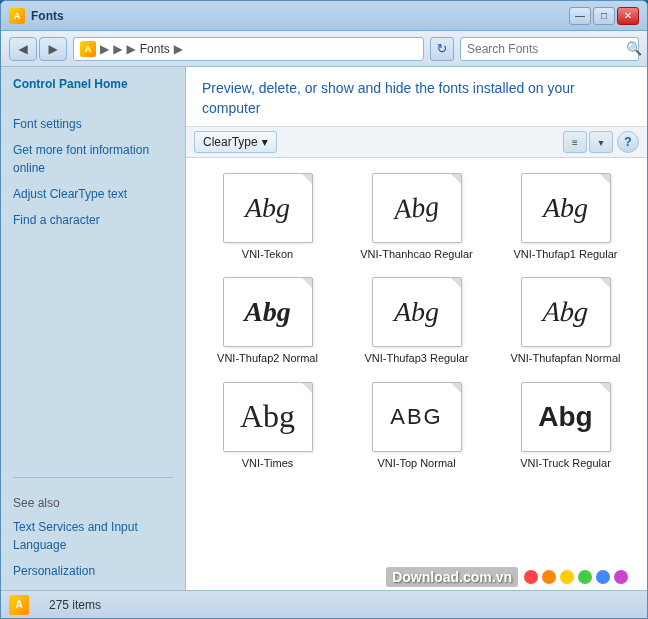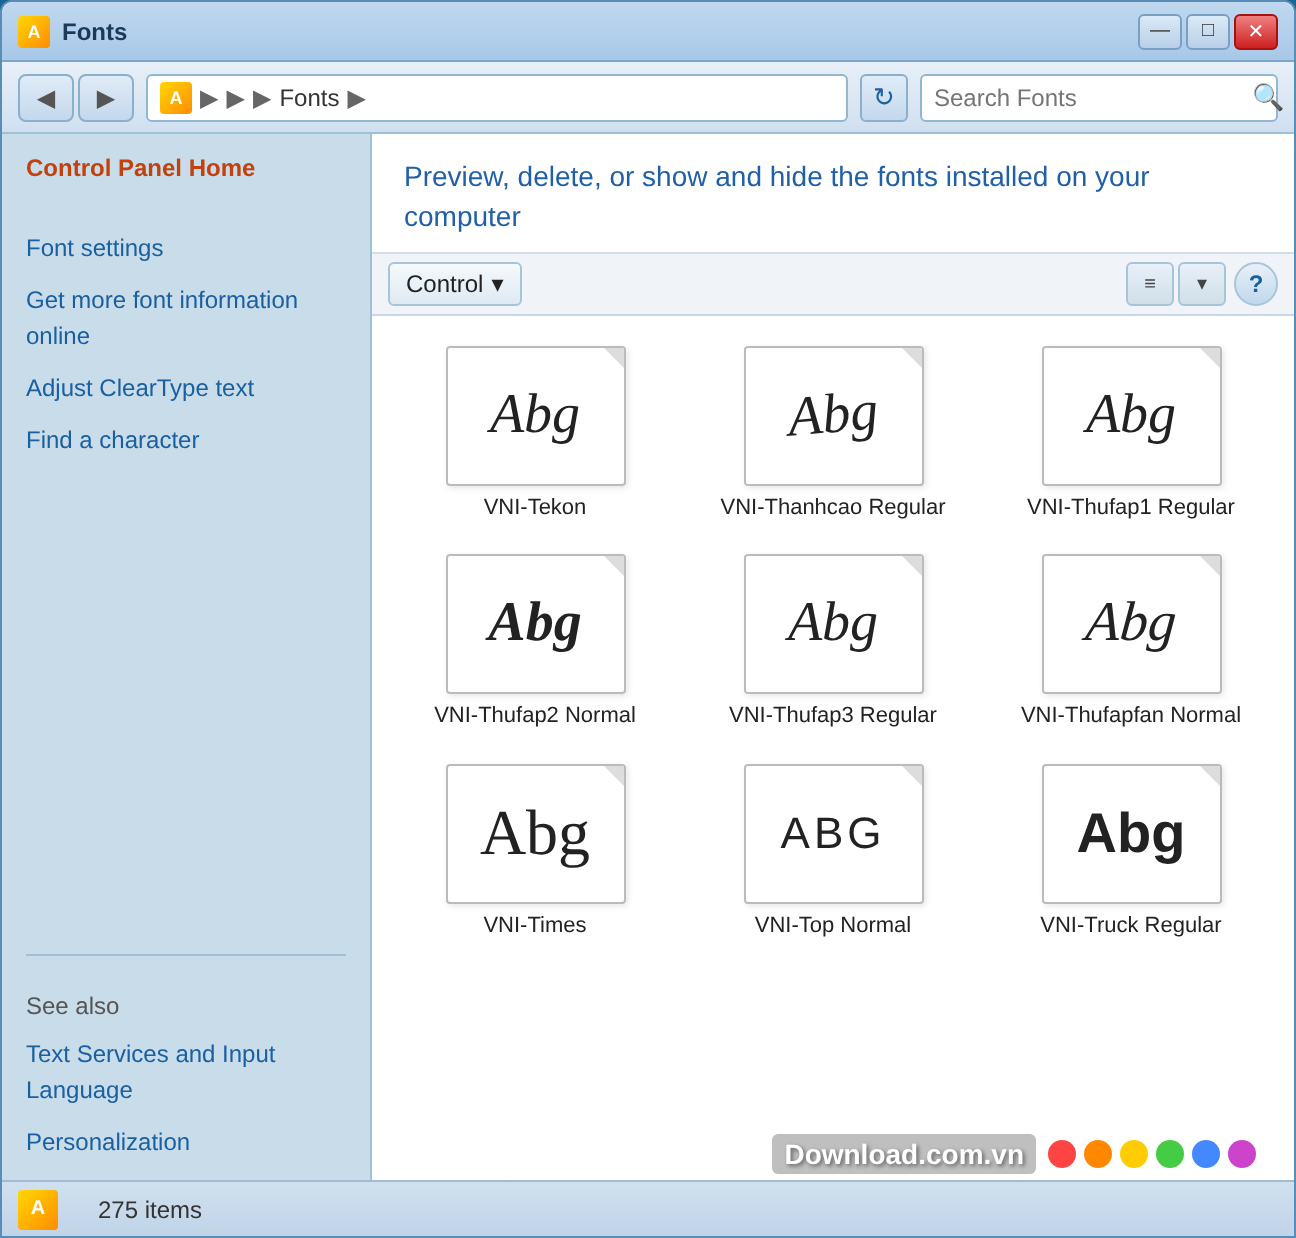--- a/index.html
+++ b/index.html
@@ -191,21 +191,21 @@
       border-right: 1px solid #a0c0d8;
       padding: 10px 12px;
       display: flex;
       flex-direction: column;
       gap: 8px;
       overflow-y: auto;
     }
 
     .sidebar-section-title {
       font-weight: 600;
-      color: #c2410c;
+      color: #0369a1;
       font-size: 12px;
       margin-bottom: 4px;
     }
 
     .sidebar-link {
       color: #1a5fa0;
       cursor: pointer;
       font-size: 12px;
       line-height: 1.5;
       display: block;
@@ -507,21 +507,21 @@
     </div>
 
     <div class="content-area">
 
       <div class="content-header">
         <div class="content-title">Preview, delete, or show and hide the fonts installed on your computer</div>
       </div>
 
       <div class="toolbar">
         <button class="organize-btn">
-          <span>Control</span>
+          <span>ClearType</span>
           <span>▾</span>
         </button>
         <div class="toolbar-spacer"></div>
         <div class="view-btns">
           <div class="view-btn">≡</div>
           <div class="view-btn">▾</div>
         </div>
         <div class="help-btn">?</div>
       </div>
 

